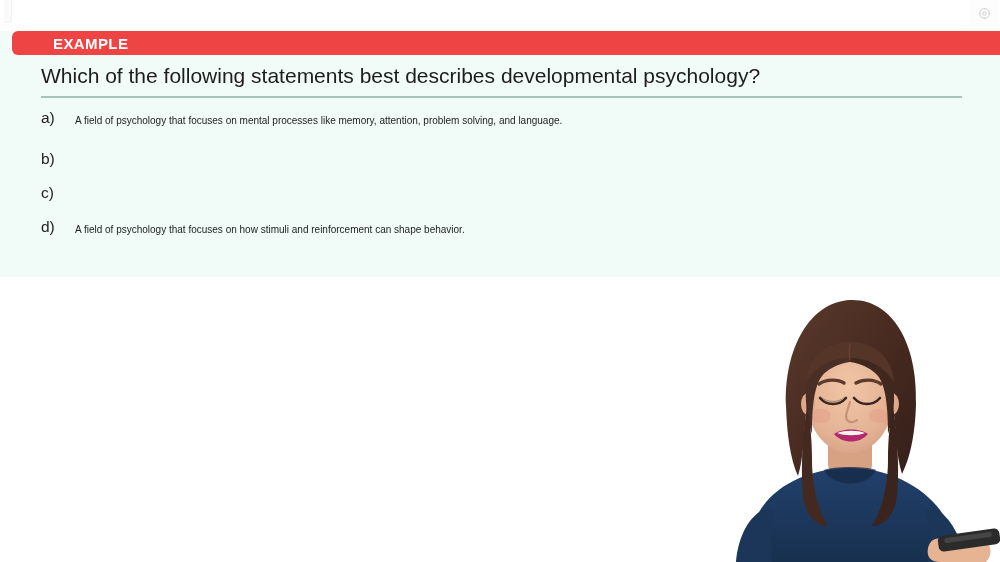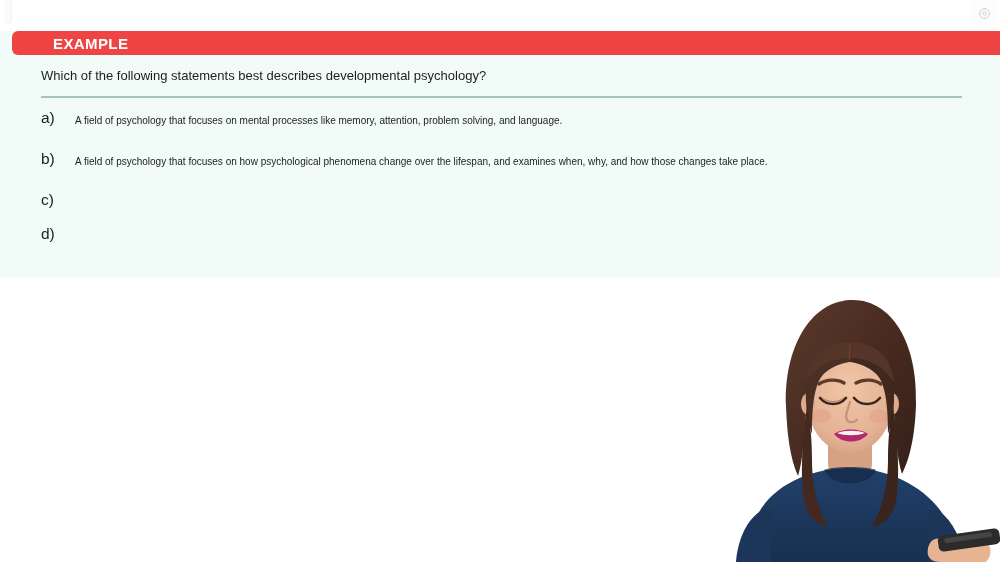--- a/index.html
+++ b/index.html
@@ -84,21 +84,21 @@
   }
 
   .question-area {
     position: absolute;
     left: 0; top: 24px;
     width: 1000px;
   }
   .question-text {
     margin: 0;
     padding: 10px 40px 0 41px;
-    font-size: 13px;
+    font-size: 21px;
     color: #1d1d1d;
     line-height: 22px;
     font-family: "Liberation Sans", sans-serif;
   }
   .question-rule {
     margin: 9px 0 0 41px;
     width: 921px;
     height: 2px;
     background: #9ab8b0;
     opacity: 0.85;
@@ -190,29 +190,29 @@
 
       <ul class="choices">
 
         <li class="choice-row">
           <span class="choice-letter">a)</span>
           <span class="choice-text">A field of psychology that focuses on mental processes like memory, attention, problem solving, and language.</span>
         </li>
 
         <li class="choice-row">
           <span class="choice-letter">b)</span>
-          <span class="choice-text">A field of psychology that focuses on how psychological phenomena change over the lifespan, and examines when, why, and how those changes take place.</span>
         </li>
 
         <li class="choice-row">
           <span class="choice-letter">c)</span>
         </li>
 
         <li class="choice-row">
           <span class="choice-letter">d)</span>
+          <span class="choice-text">A field of psychology that focuses on how stimuli and reinforcement can shape behavior.</span>
         </li>
 
       </ul>
     </div>
   </section>
 
   <div class="lower-area"></div>
 
   <div class="presenter">
     <span class="sr">instructor-video-overlay</span>

